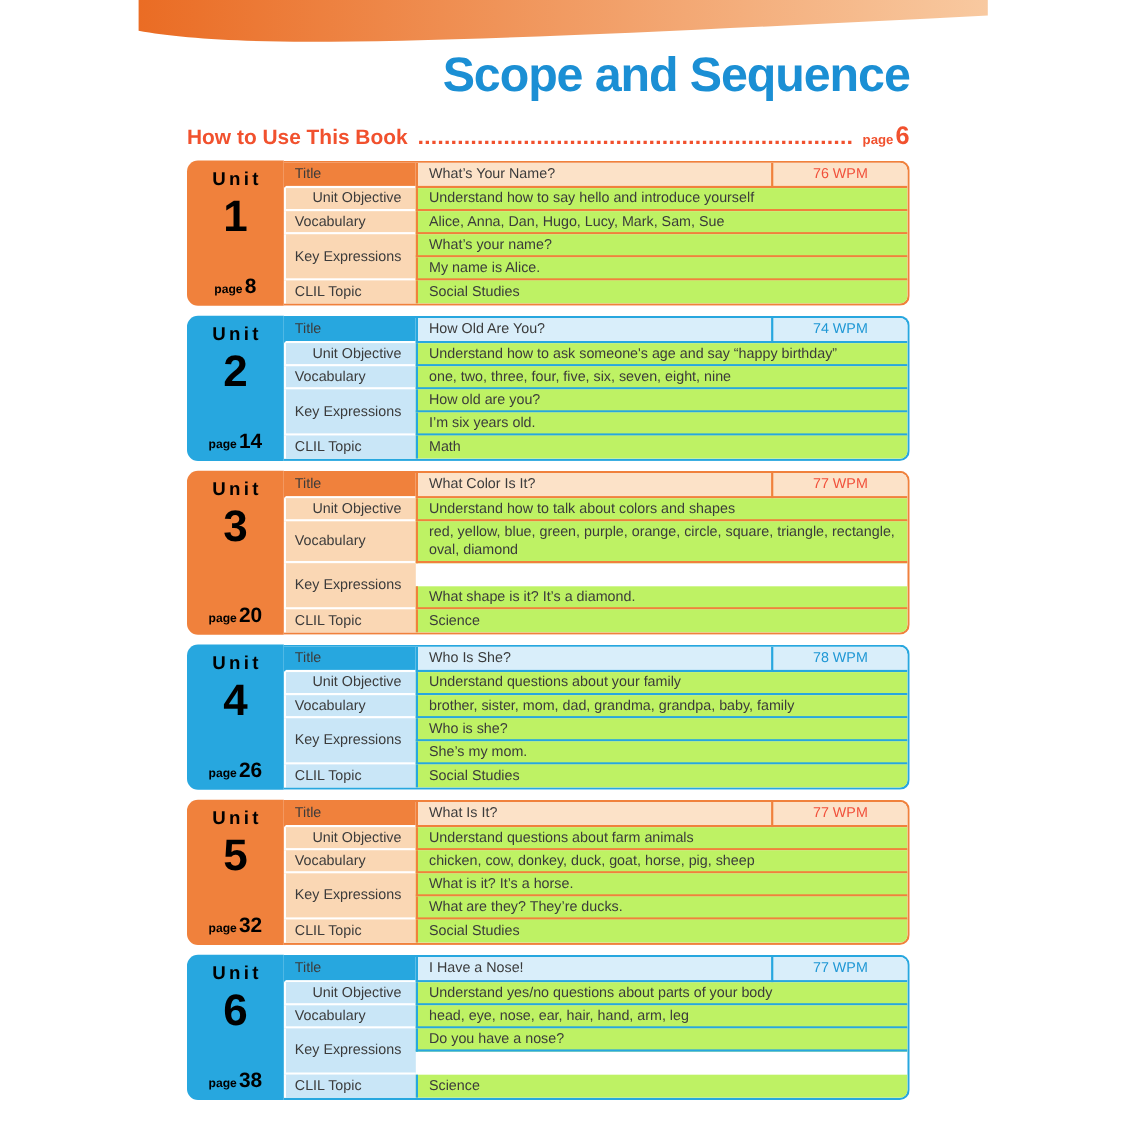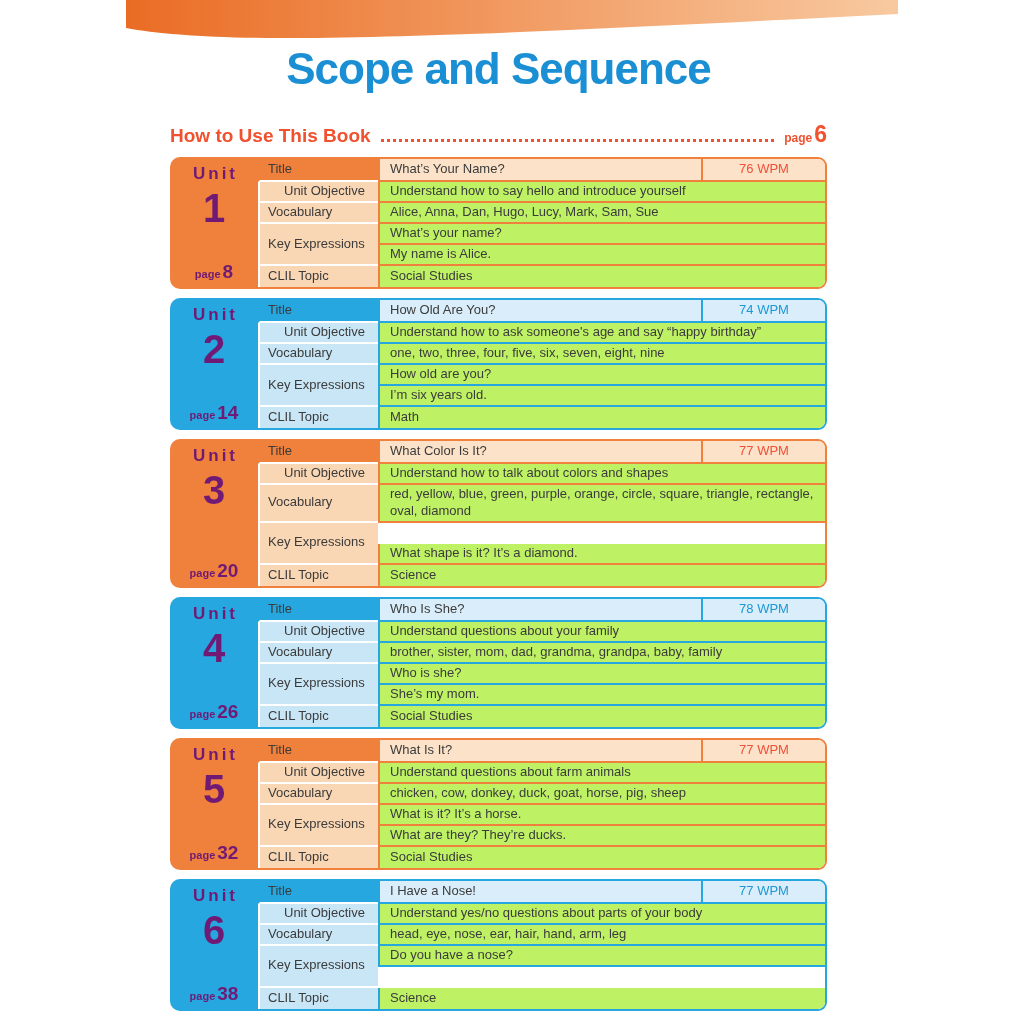--- a/index.html
+++ b/index.html
@@ -11,45 +11,45 @@
     overflow: hidden;
   }
   .swoosh { position: absolute; top: 0; left: 0; }
   .swoosh stop.s1 { stop-color: var(--swoosh_left); }
   .swoosh stop.s2 { stop-color: var(--swoosh_right); }
 
   .content { position: absolute; left: 170px; top: 0; width: 657px; }
 
   .page-title {
     margin-top: 44px;
-    text-align: center;
+    text-align: right;
     font-size: 44px;
     font-weight: bold;
     letter-spacing: -1px;
     color: var(--header_blue);
   }
 
-  .howto { display: flex; align-items: baseline; margin-top: 27px; color: var(--heading_red); }
+  .howto { display: flex; align-items: baseline; margin-top: 16px; color: var(--heading_red); }
   .howto-label { font-size: 19px; font-weight: bold; white-space: nowrap; }
   .leader { flex: 1; border-bottom: 3px dotted var(--heading_red); margin: 0 10px; align-self: flex-end; transform: translateY(-6px); }
   .howto-page-word { font-size: 12px; font-weight: bold; }
   .howto-page-num { font-size: 23px; font-weight: bold; margin-left: 2px; }
 
   .units { margin-top: 9px; }
   .unit-block { display: flex; margin-bottom: 9px; }
   .unit-block.orange { --t: var(--orange); --tint: var(--orange_tint); --light: var(--orange_light); --accent: var(--orange_accent); }
   .unit-block.blue   { --t: var(--blue);   --tint: var(--blue_tint);   --light: var(--blue_light);   --accent: var(--blue_accent); }
 
   .sidebar {
     width: 88px; flex: 0 0 88px;
     background: var(--t);
     border-radius: 10px 0 0 10px;
     position: relative;
     display: flex; flex-direction: column; align-items: center;
-    color: #701a75;
+    color: #000000;
   }
   .u-word { margin-top: 7px; font-size: 17px; font-weight: bold; letter-spacing: 3px; text-indent: 3px; }
   .u-num  { font-size: 40px; font-weight: bold; line-height: 1; margin-top: 4px; }
   .u-page { position: absolute; bottom: 6px; left: 0; right: 0; text-align: center; }
   .pg-word { font-size: 11px; font-weight: bold; }
   .pg-num  { font-size: 19px; font-weight: bold; margin-left: 2px; }
 
   .utable {
     flex: 1;
     display: grid;

